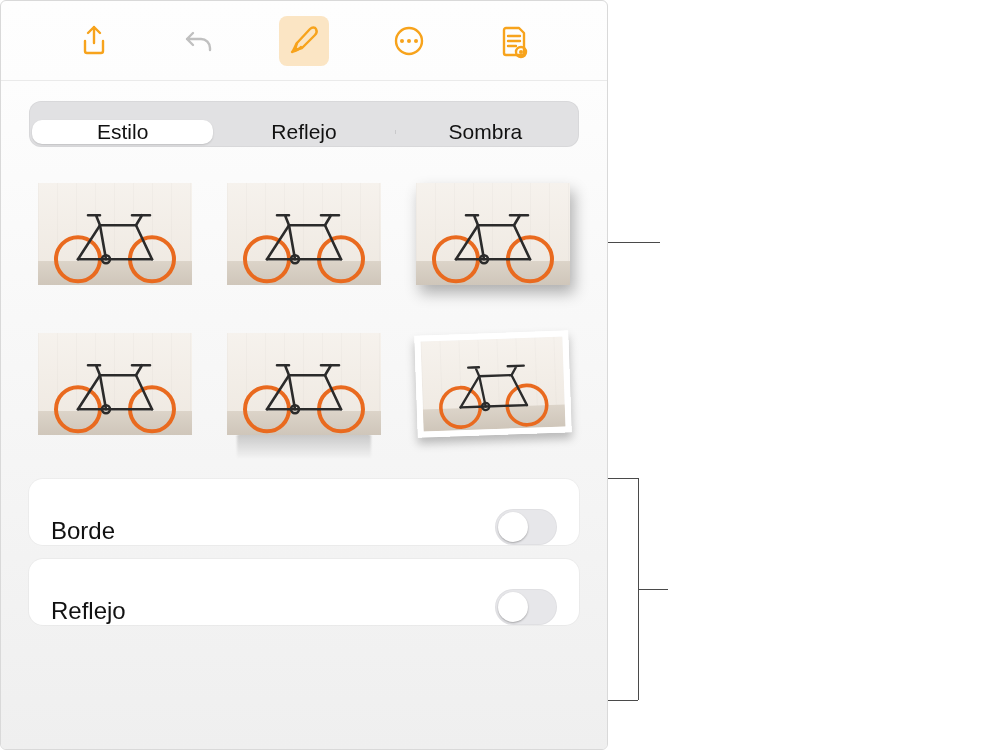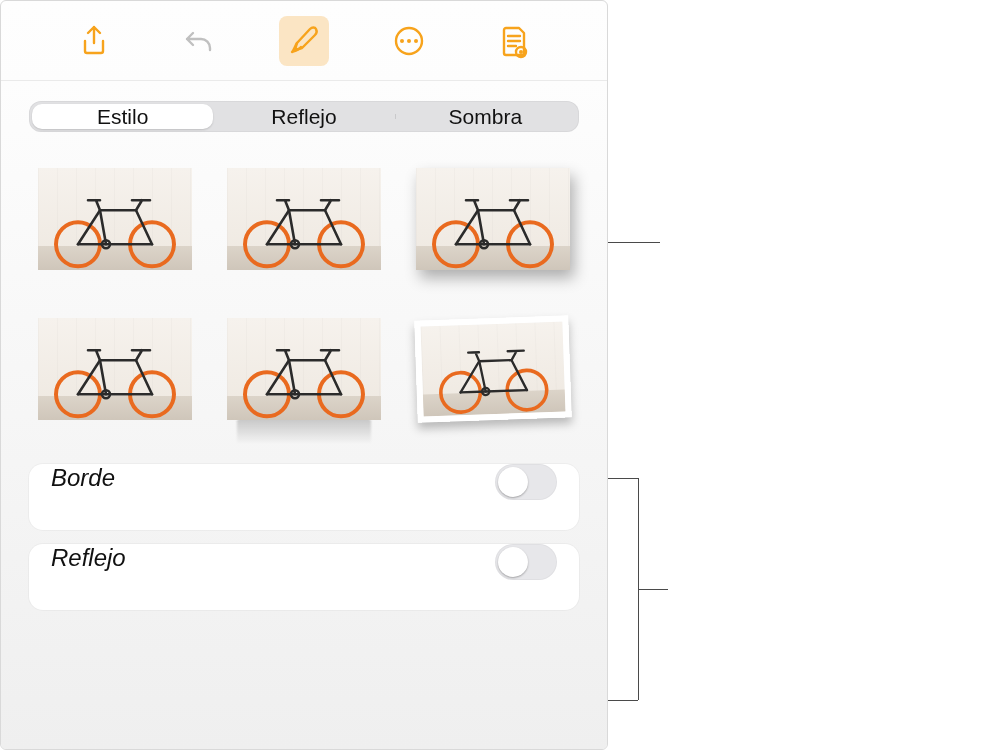--- a/index.html
+++ b/index.html
@@ -6,21 +6,21 @@
   html, body { width: 988px; height: 750px; font-family: -apple-system, "Helvetica Neue", Arial, sans-serif; background:#fff; }
   .root { display:flex; width:988px; height:750px; }
   .panel { width:608px; height:750px; border:1px solid #d9d9d9; border-radius:6px; background:linear-gradient(#fefefe,#f5f5f5); display:flex; flex-direction:column; overflow:hidden;}
   .toolbar { height:80px; display:flex; align-items:center; justify-content:space-around; padding:0 40px; border-bottom:1px solid #eaeaea;}
   .tbtn { width:50px; height:50px; display:flex; align-items:center; justify-content:center; border-radius:8px; }
   .tbtn svg { width:36px; height:36px; }
   .tbtn.active { background:#fbe5c4; }
   .tbtn .stroke { stroke:#f7a31c; stroke-width:2.4; fill:none; stroke-linecap:round; stroke-linejoin:round;}
   .tbtn.dim .stroke { stroke:#c0c0c0; }
   .content { padding:20px 28px; flex:1; background:linear-gradient(#fdfdfd,#efefef); overflow:auto;}
-  .segmented { display:flex; width:100%; background:#e1e1e3; border-radius:12px; padding:3px; height:31px; box-shadow:inset 0 0 0 1px rgba(0,0,0,0.04);}
+  .segmented { display:flex; width:100%; background:#e1e1e3; border-radius:12px; padding:3px; height:46px; box-shadow:inset 0 0 0 1px rgba(0,0,0,0.04);align-items:flex-end;}
   .seg { flex:1; display:flex; align-items:center; justify-content:center; font-size:21px; color:#111; border-radius:10px; cursor:pointer; position:relative;}
   .seg.active { background:#fff; box-shadow:0 1px 2px rgba(0,0,0,0.15);}
   .seg + .seg::before { content:""; position:absolute; left:0; top:10px; bottom:10px; width:1px; background:#c9c9cb;}
   .seg.active + .seg::before, .seg.active::before { display:none;}
   .thumbs { margin-top:36px; display:grid; grid-template-columns:repeat(3,1fr); gap:48px 34px; padding:0 8px 10px 8px;}
   .thumb { width:154px; height:102px; position:relative; cursor:pointer; justify-self:center;}
   .thumb-inner { width:100%; height:100%; position:relative; overflow:hidden; }
   .bike-bg { position:absolute; inset:0; background:
      linear-gradient(90deg, rgba(0,0,0,0.02) 0 1px, transparent 1px) 0 0/19px 100%,
      linear-gradient(#f6f2ed,#eee8e0);
@@ -28,21 +28,21 @@
   .ground { position:absolute; left:0; right:0; bottom:0; height:24%; background:linear-gradient(#dcd4c9,#cfc6ba);}
   .bike { position:absolute; left:50%; top:56%; transform:translate(-50%,-42%);}
   .thumb.t1 .thumb-inner{ box-shadow:none;}
   .thumb.t2 .thumb-inner{ outline:2px solid #aeaeae; outline-offset:-2px;}
   .thumb.t3 .thumb-inner{ box-shadow:4px 8px 14px rgba(0,0,0,0.30);}
   .thumb.t4 .thumb-inner{ outline:1px solid #7d7d7d; outline-offset:-1px;}
   .thumb.t5 .reflection{ position:absolute; left:10px; right:10px; top:100%; height:40px; background:linear-gradient(rgba(0,0,0,0.18),rgba(0,0,0,0)); transform:scaleY(0.6); transform-origin:top; border-radius:2px; filter:blur(1px);}
   .thumb.t6 { transform:rotate(-2deg);}
   .thumb.t6 .thumb-inner{ border:6px solid #fff; box-shadow:0 6px 10px rgba(0,0,0,0.25);}
   .options { margin-top:34px; display:flex; flex-direction:column; gap:14px;}
-  .optrow { background:#fff; border-radius:14px; height:66px; display:flex; align-items:flex-start; justify-content:space-between; padding:0 22px; box-shadow:0 0 0 1px rgba(0,0,0,0.03);font-style:italic;}
+  .optrow { background:#fff; border-radius:14px; height:66px; display:flex; align-items:flex-end; justify-content:space-between; padding:0 22px; box-shadow:0 0 0 1px rgba(0,0,0,0.03);}
   .optrow .label{ font-size:24px; color:#111;}
   .switch { width:62px; height:36px; border-radius:20px; background:#e7e7ea; position:relative; cursor:pointer; box-shadow:inset 0 0 0 1px rgba(0,0,0,0.03);}
   .switch .knob{ position:absolute; top:3px; left:3px; width:30px; height:30px; border-radius:50%; background:#fff; box-shadow:0 1px 2px rgba(0,0,0,0.3);}
   .callouts { flex:1; position:relative;}
   .co-line1 { position:absolute; left:0; top:242px; width:52px; height:0; border-top:1.5px solid #4a4a4a;}
   .co-brace { position:absolute; left:0; top:478px; }
   .co-brace .v { position:absolute; left:30px; top:0; width:0; height:222px; border-left:1.5px solid #4a4a4a;}
   .co-brace .t { position:absolute; left:0; top:0; width:30px; border-top:1.5px solid #4a4a4a;}
   .co-brace .b { position:absolute; left:0; top:222px; width:30px; border-top:1.5px solid #4a4a4a;}
   .co-brace .m { position:absolute; left:30px; top:111px; width:30px; border-top:1.5px solid #4a4a4a;}

